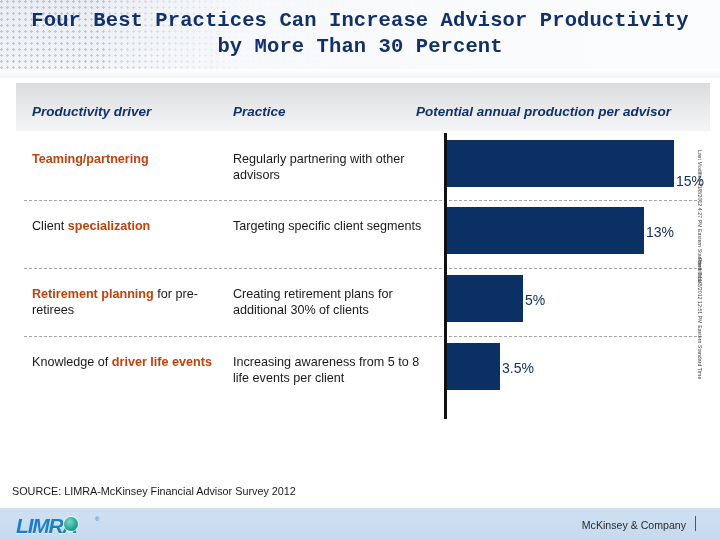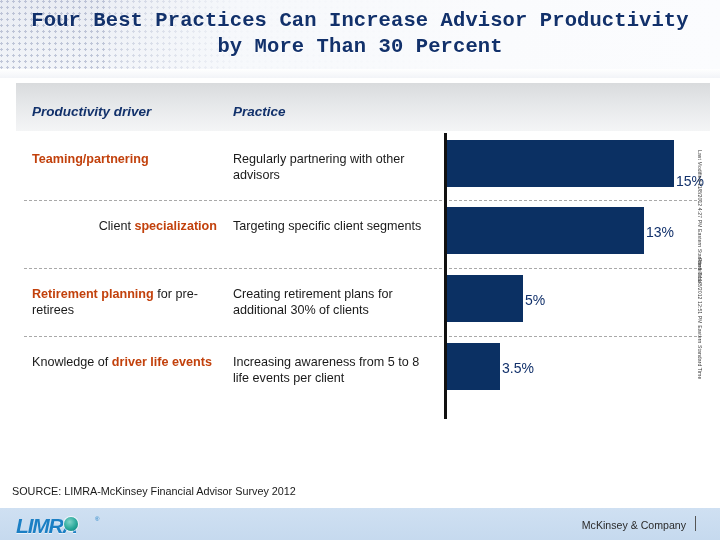--- a/index.html
+++ b/index.html
@@ -151,30 +151,31 @@
     <div>Four Best Practices Can Increase Advisor Productivity</div>
     <div>by More Than 30 Percent</div>
   </div>
 </div>
 
 <div id="panel">
 
   <div id="panel-header">
     <div class="col-head" id="head-driver">Productivity driver</div>
     <div class="col-head" id="head-practice">Practice</div>
+    <div class="col-head" id="head-production">Potential annual production per advisor</div>
   </div>
 
   <div class="row" style="top:54px;">
     <div class="cell-driver" style="top:14px;"><span></span><span class="hl">Teaming/partnering</span><span></span></div>
     <div class="cell-practice" style="top:14px;">Regularly partnering with other advisors</div>
   </div>
   <div class="row-sep" style="top:117px;"></div>
 
   <div class="row" style="top:121px;">
-    <div class="cell-driver" style="top:14px;text-align:right;"><span>Client </span><span class="hl">specialization</span><span></span></div>
+    <div class="cell-driver" style="top:14px;"><span>Client </span><span class="hl">specialization</span><span></span></div>
     <div class="cell-practice" style="top:14px;">Targeting specific client segments</div>
   </div>
   <div class="row-sep" style="top:185px;"></div>
 
   <div class="row" style="top:189px;">
     <div class="cell-driver" style="top:14px;"><span></span><span class="hl">Retirement planning</span><span> for pre-retirees</span></div>
     <div class="cell-practice" style="top:14px;">Creating retirement plans for additional 30% of clients</div>
   </div>
   <div class="row-sep" style="top:253px;"></div>
 

